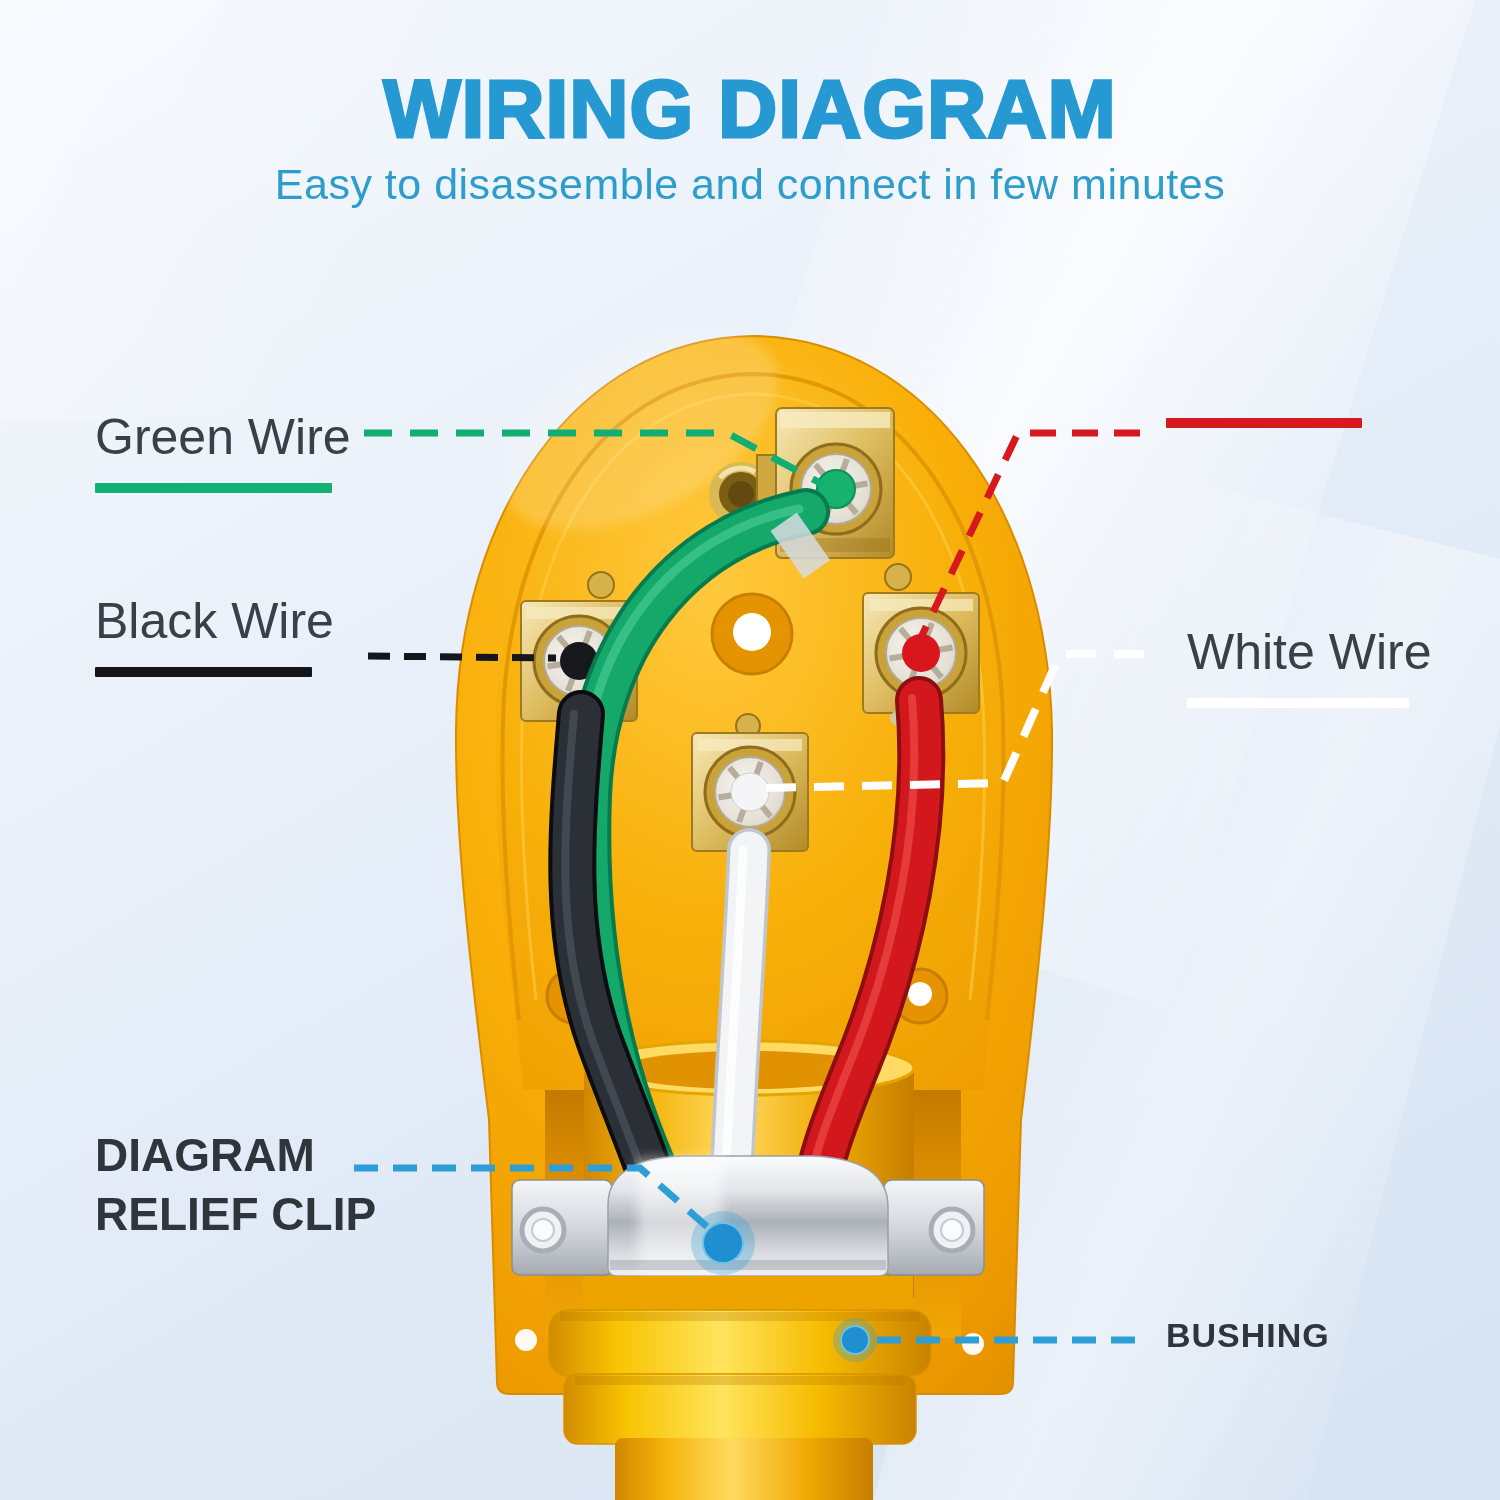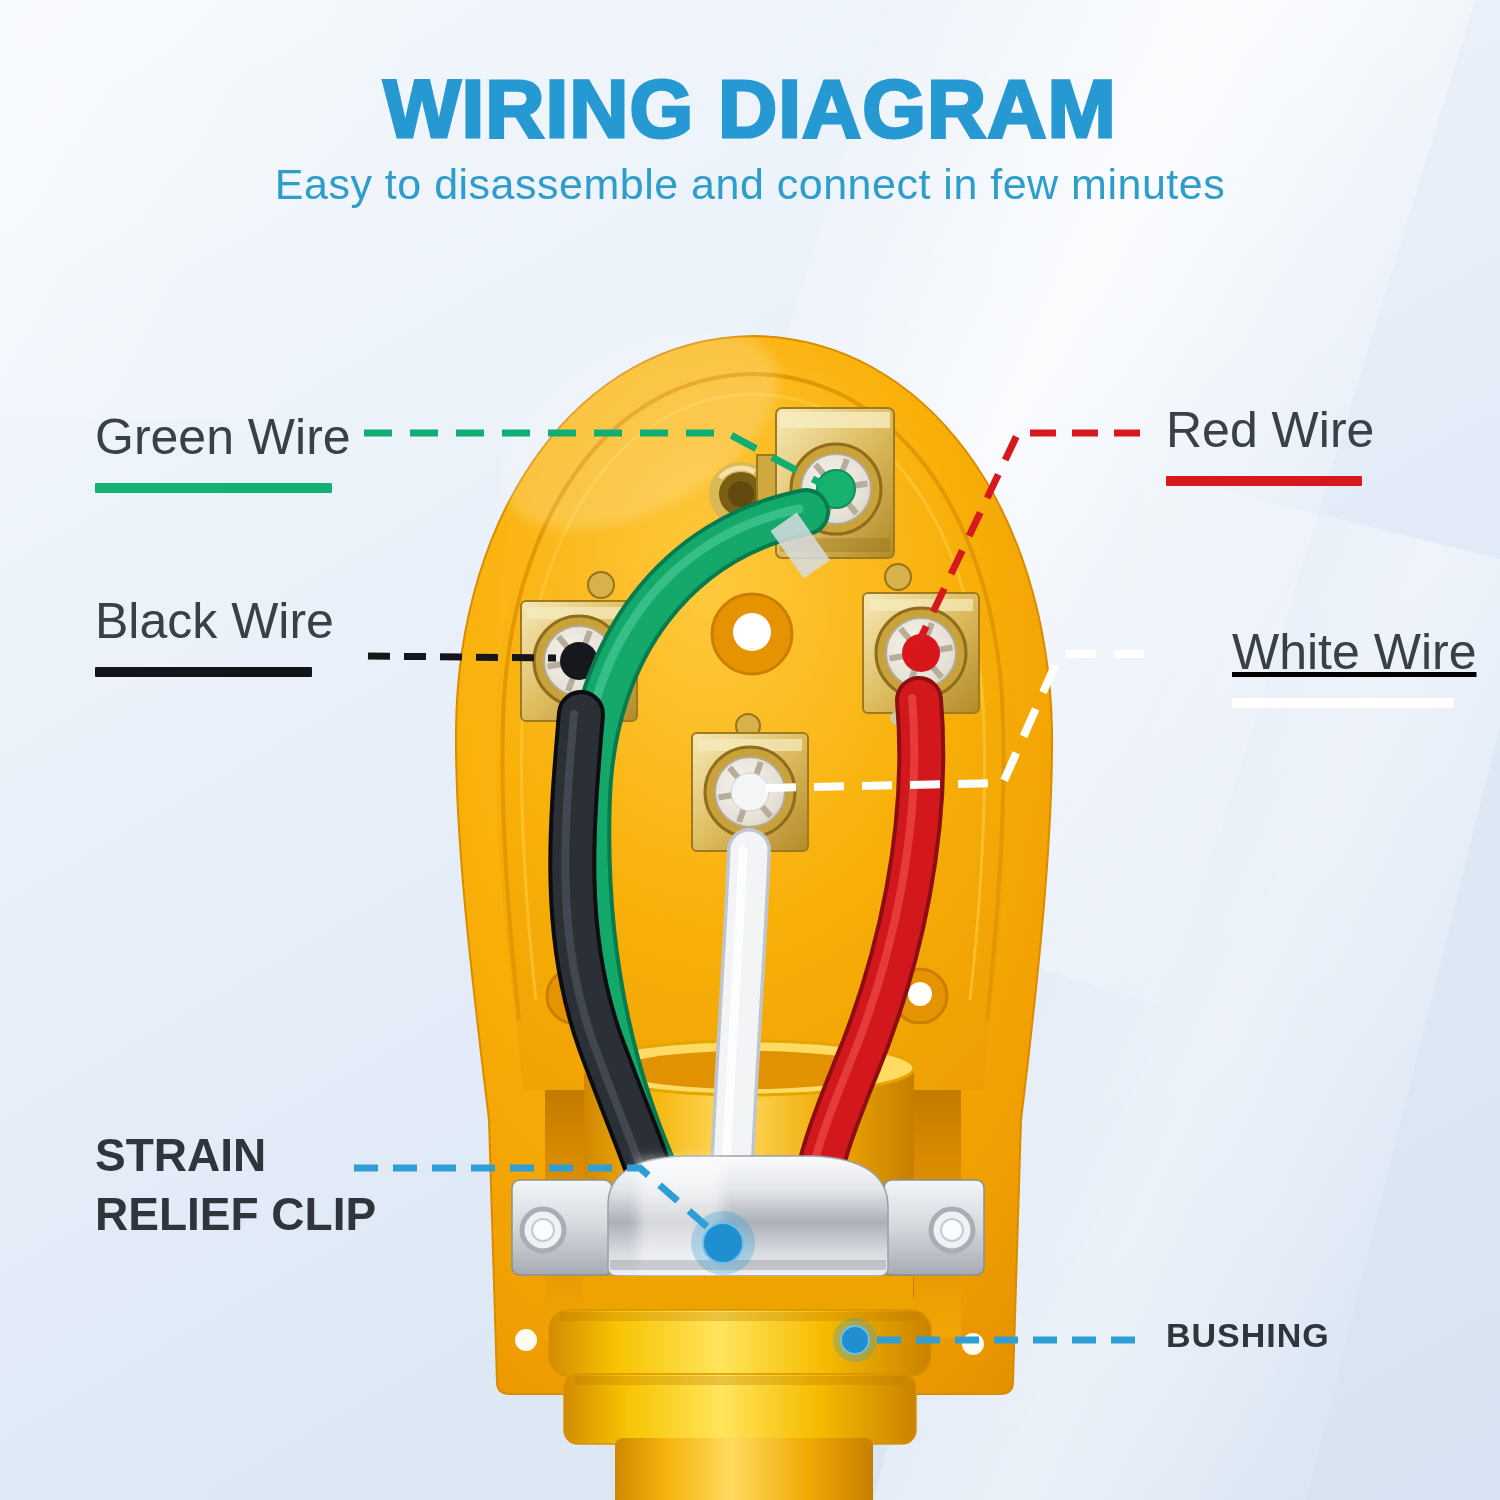--- a/index.html
+++ b/index.html
@@ -37,21 +37,21 @@
   .plug-svg{position:absolute;left:0;top:0;width:1500px;height:1500px;}
   .callout{position:absolute;}
   .callout .txt{font-size:50px;color:#3A4047;white-space:nowrap;}
   .callout .bar{height:10px;margin-top:17px;border-radius:1px;}
   .co-green{left:95px;top:401px;margin-top:7px;}
   .co-green .bar{width:237px;background:#12B173;}
   .co-black{left:95px;top:592px;}
   .co-black .bar{width:217px;background:#141519;}
   .co-red{left:1166px;top:401px;}
   .co-red .bar{width:196px;background:#D7191F;}
-  .co-white{left:1232px;top:623px;text-decoration:underline;}
+  .co-white{left:1187px;top:623px;}
   .co-white .bar{width:222px;background:#FFFFFF;}
   .co-strain{left:95px;top:1126px;width:340px;}
   .co-strain .txt{font-size:46px;font-weight:bold;color:#2F353B;line-height:59px;white-space:normal;}
   .co-bushing{left:1166px;top:1316px;}
   .co-bushing .txt{font-size:34px;font-weight:bold;color:#2F353B;letter-spacing:1px;}
 </style>
 </head>
 <body>
 
 <div class="stage">
@@ -278,26 +278,25 @@
 
   <div class="callout co-green">
     <div class="txt">Green Wire</div>
     <div class="bar"></div>
   </div>
   <div class="callout co-black">
     <div class="txt">Black Wire</div>
     <div class="bar"></div>
   </div>
   <div class="callout co-red">
-    <div class="txt">Red Wire</div>
     <div class="bar"></div>
   </div>
   <div class="callout co-white">
     <div class="txt">White Wire</div>
     <div class="bar"></div>
   </div>
   <div class="callout co-strain">
-    <div class="txt">STRAIN RELIEF CLIP</div>
+    <div class="txt">DIAGRAM RELIEF CLIP</div>
   </div>
   <div class="callout co-bushing">
     <div class="txt">BUSHING</div>
   </div>
 </div>
 
 </body></html>

